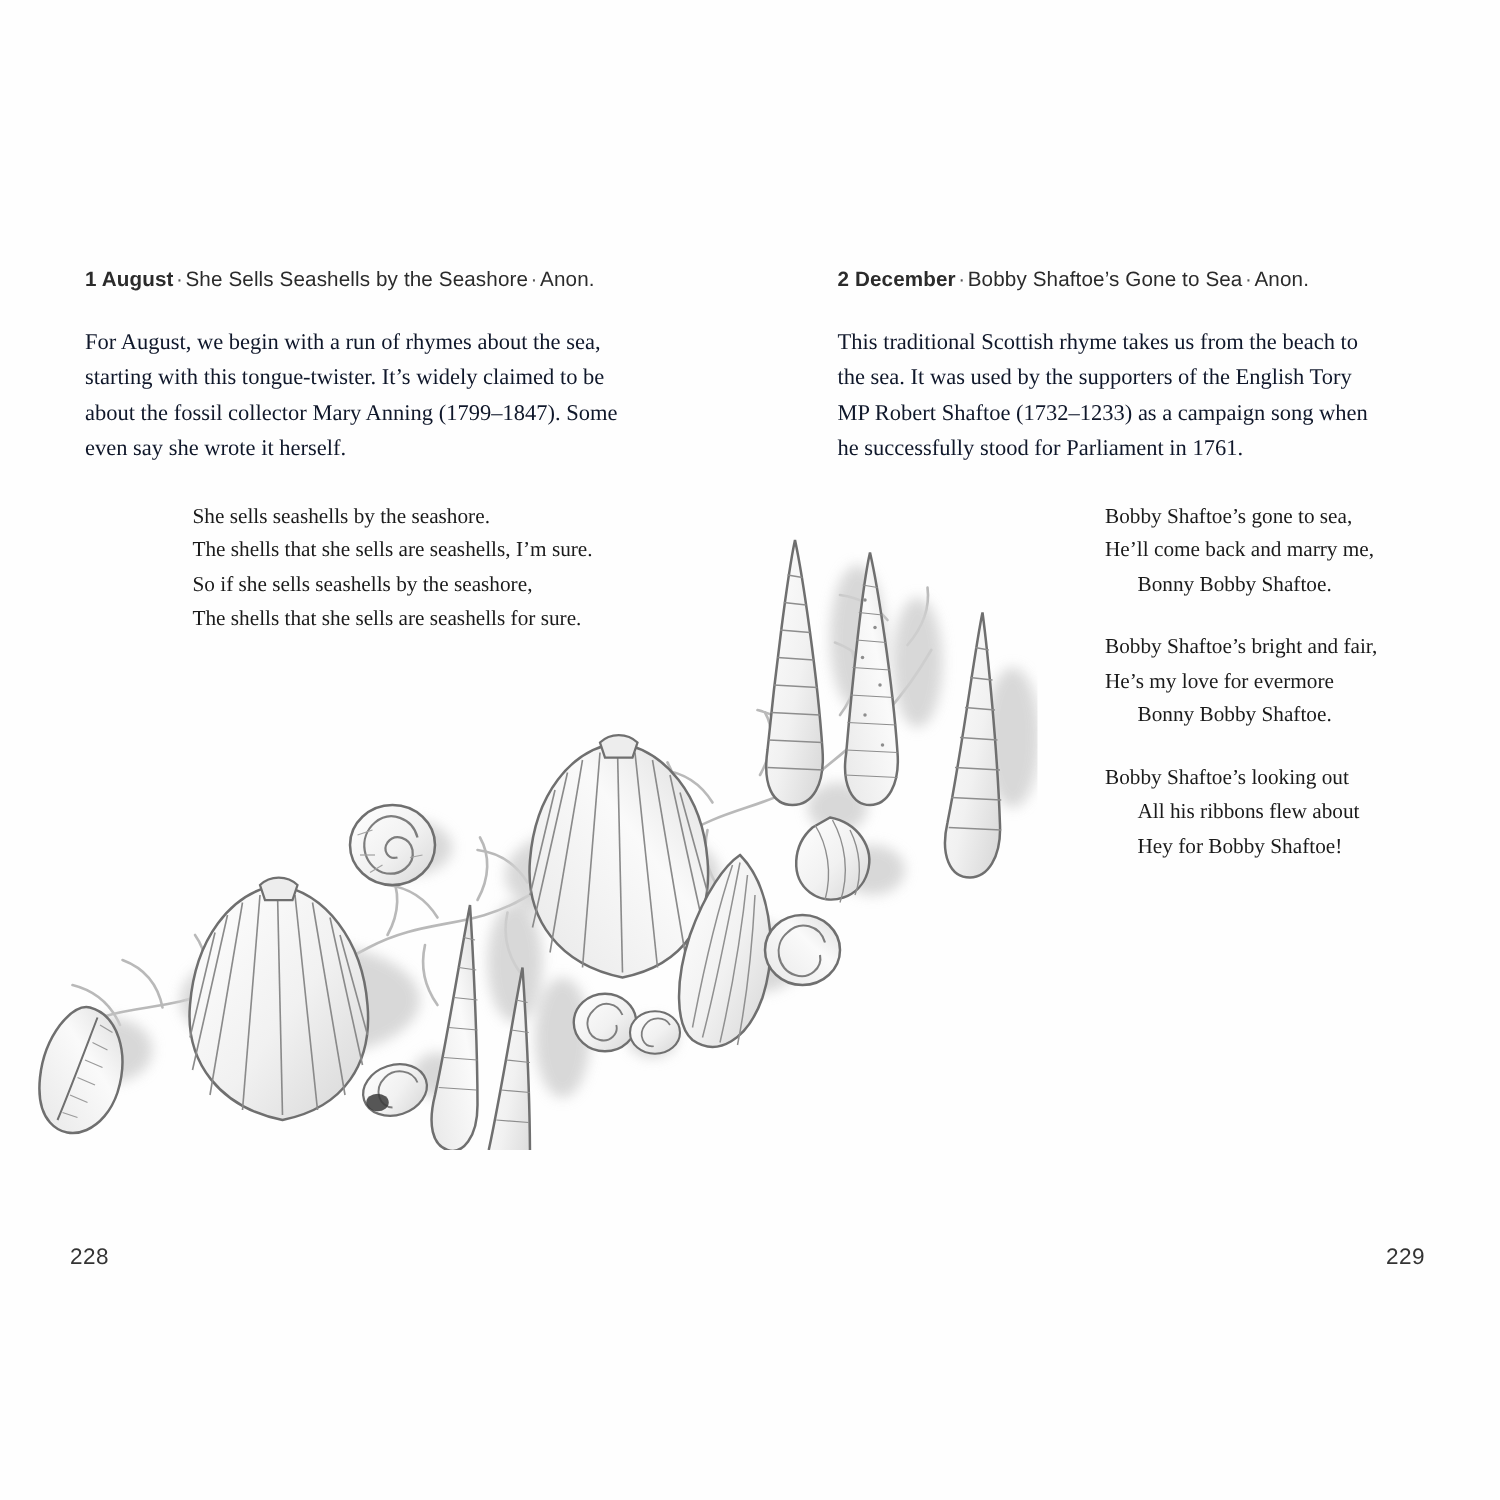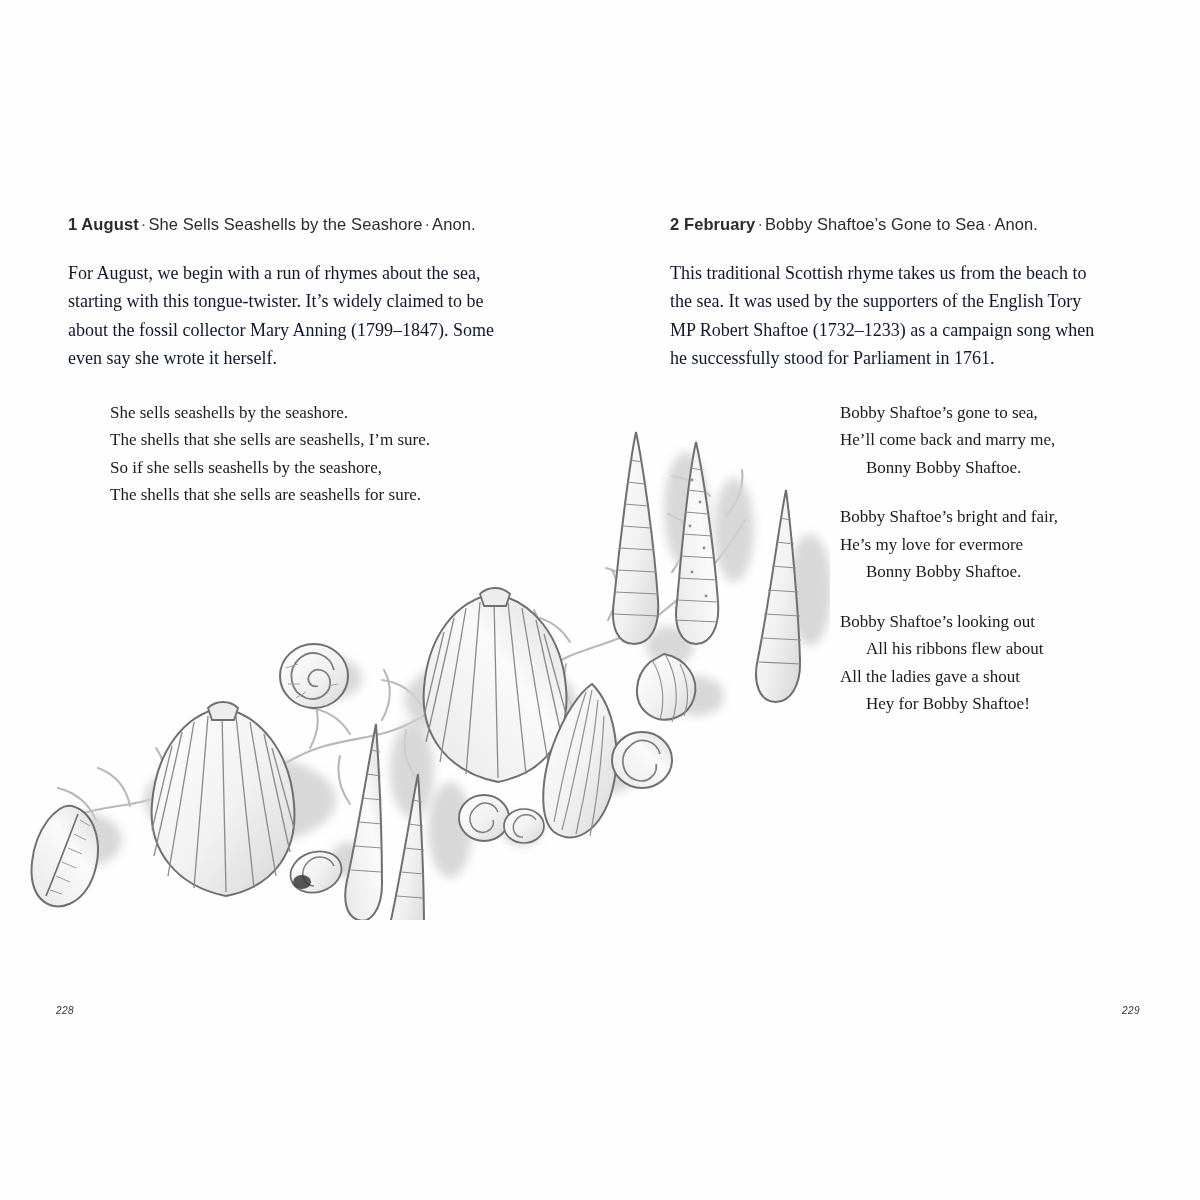--- a/index.html
+++ b/index.html
@@ -68,31 +68,30 @@
     margin-left: 42px;
   }
   .verse-right {
     text-align: left;
     margin-left: 170px;
   }
   .verse .stanza {
     margin: 0 0 22px 0;
   }
   .verse .stanza:last-child { margin-bottom: 0; }
-  .verse .line { white-space: pre; }
+  .verse .line { white-space: pre; margin-left: 44px; }
   .verse .indent { padding-left: 26px; }
 
   .folio {
     position: absolute;
     bottom: 196px;
     font-family: "Liberation Sans", sans-serif;
-    font-size: 10px;
+    font-size: 18px;
     color: #333;
     letter-spacing: .4px;
-    font-style: italic;
   }
   .folio-left  { left: 56px; }
   .folio-right { right: 60px; }
 
   .illustration {
     position: absolute;
     left: 10px;
     top: 400px;
     width: 820px;
     height: 520px;
@@ -124,40 +123,39 @@
 
     </div>
 
     <div class="folio folio-left">228</div>
   </div>
 
   <div class="page page-right">
     <div class="col col-right">
 
       <p class="entry-title">
-        <span class="date">2 February</span><span class="sep">·</span><span>Bobby Shaftoe’s Gone to Sea</span><span class="sep">·</span><span>Anon.</span>
+        <span class="date">2 December</span><span class="sep">·</span><span>Bobby Shaftoe’s Gone to Sea</span><span class="sep">·</span><span>Anon.</span>
       </p>
 
       <p class="body-text">This traditional Scottish rhyme takes us from the beach to the sea. It was used by the supporters of the English Tory MP Robert Shaftoe (1732–1233) as a campaign song when he successfully stood for Parliament in 1761.</p>
 
       <div class="verse verse-right">
         <div class="stanza">
           <div class="line">Bobby Shaftoe’s gone to sea,</div>
           <div class="line">He’ll come back and marry me,</div>
           <div class="line indent">Bonny Bobby Shaftoe.</div>
         </div>
         <div class="stanza">
           <div class="line">Bobby Shaftoe’s bright and fair,</div>
           <div class="line">He’s my love for evermore</div>
           <div class="line indent">Bonny Bobby Shaftoe.</div>
         </div>
         <div class="stanza">
           <div class="line">Bobby Shaftoe’s looking out</div>
           <div class="line indent">All his ribbons flew about</div>
-          <div class="line">All the ladies gave a shout</div>
           <div class="line indent">Hey for Bobby Shaftoe!</div>
         </div>
       </div>
 
     </div>
 
     <div class="folio folio-right">229</div>
   </div>
 
   <div class="illustration">

